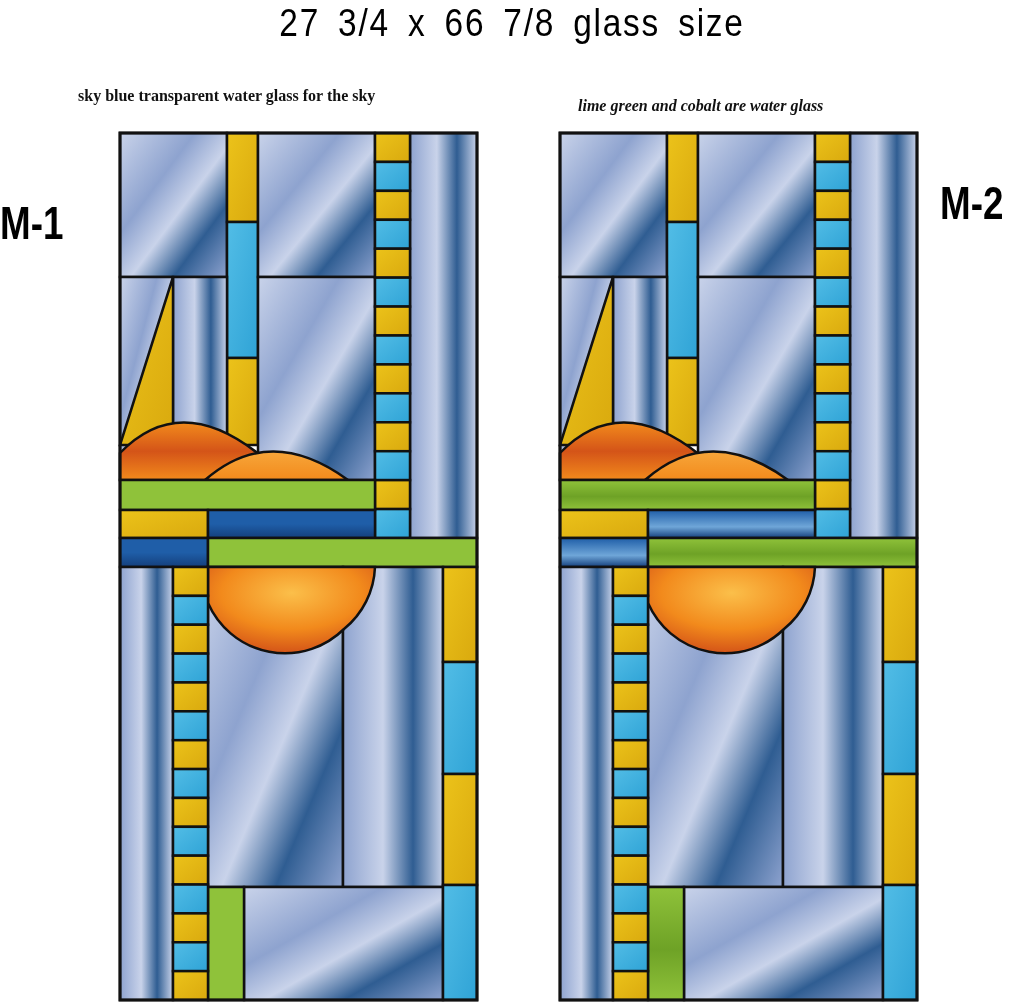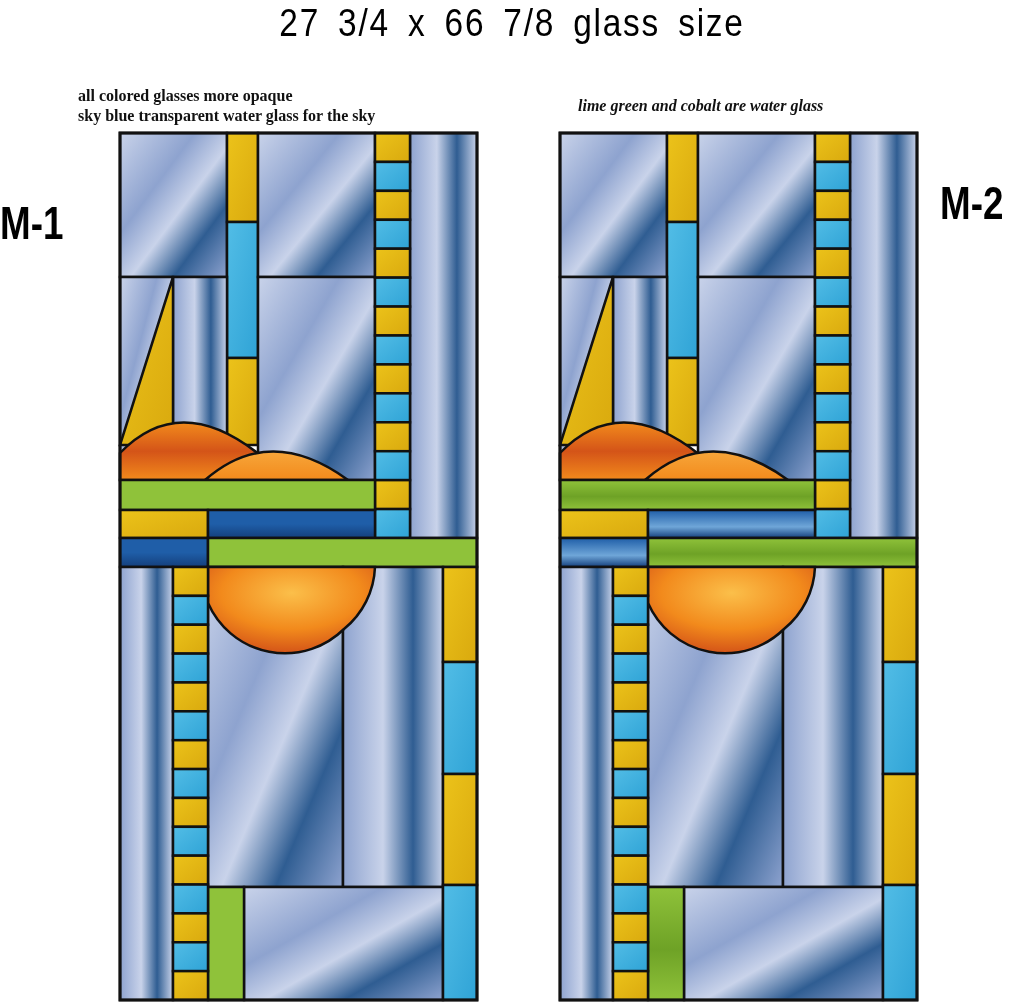--- a/index.html
+++ b/index.html
@@ -23,21 +23,20 @@
   .label.m1 { left: 0px; top: 196px; }
   .label.m2 { left: 940px; top: 176px; }
   svg.panel { position: absolute; overflow: visible; }
 </style>
 </head>
 <body>
 
 <div class="title">27 3/4 x 66 7/8 glass size</div>
 
 <div class="note left">
-  <div>all colored glasses more opaque</div>
   <div>sky blue transparent water glass for the sky</div>
 </div>
 <div class="note right">lime green and cobalt are water glass</div>
 
 <div class="label m1">M-1</div>
 <div class="label m2">M-2</div>
 
 <svg class="panel" id="panel-m1" style="left:120px; top:133px;" width="357" height="867" viewBox="0 0 357 867">
     <defs>
     <linearGradient id="m1-sky" x1="0" y1="0" x2="1" y2="1">

